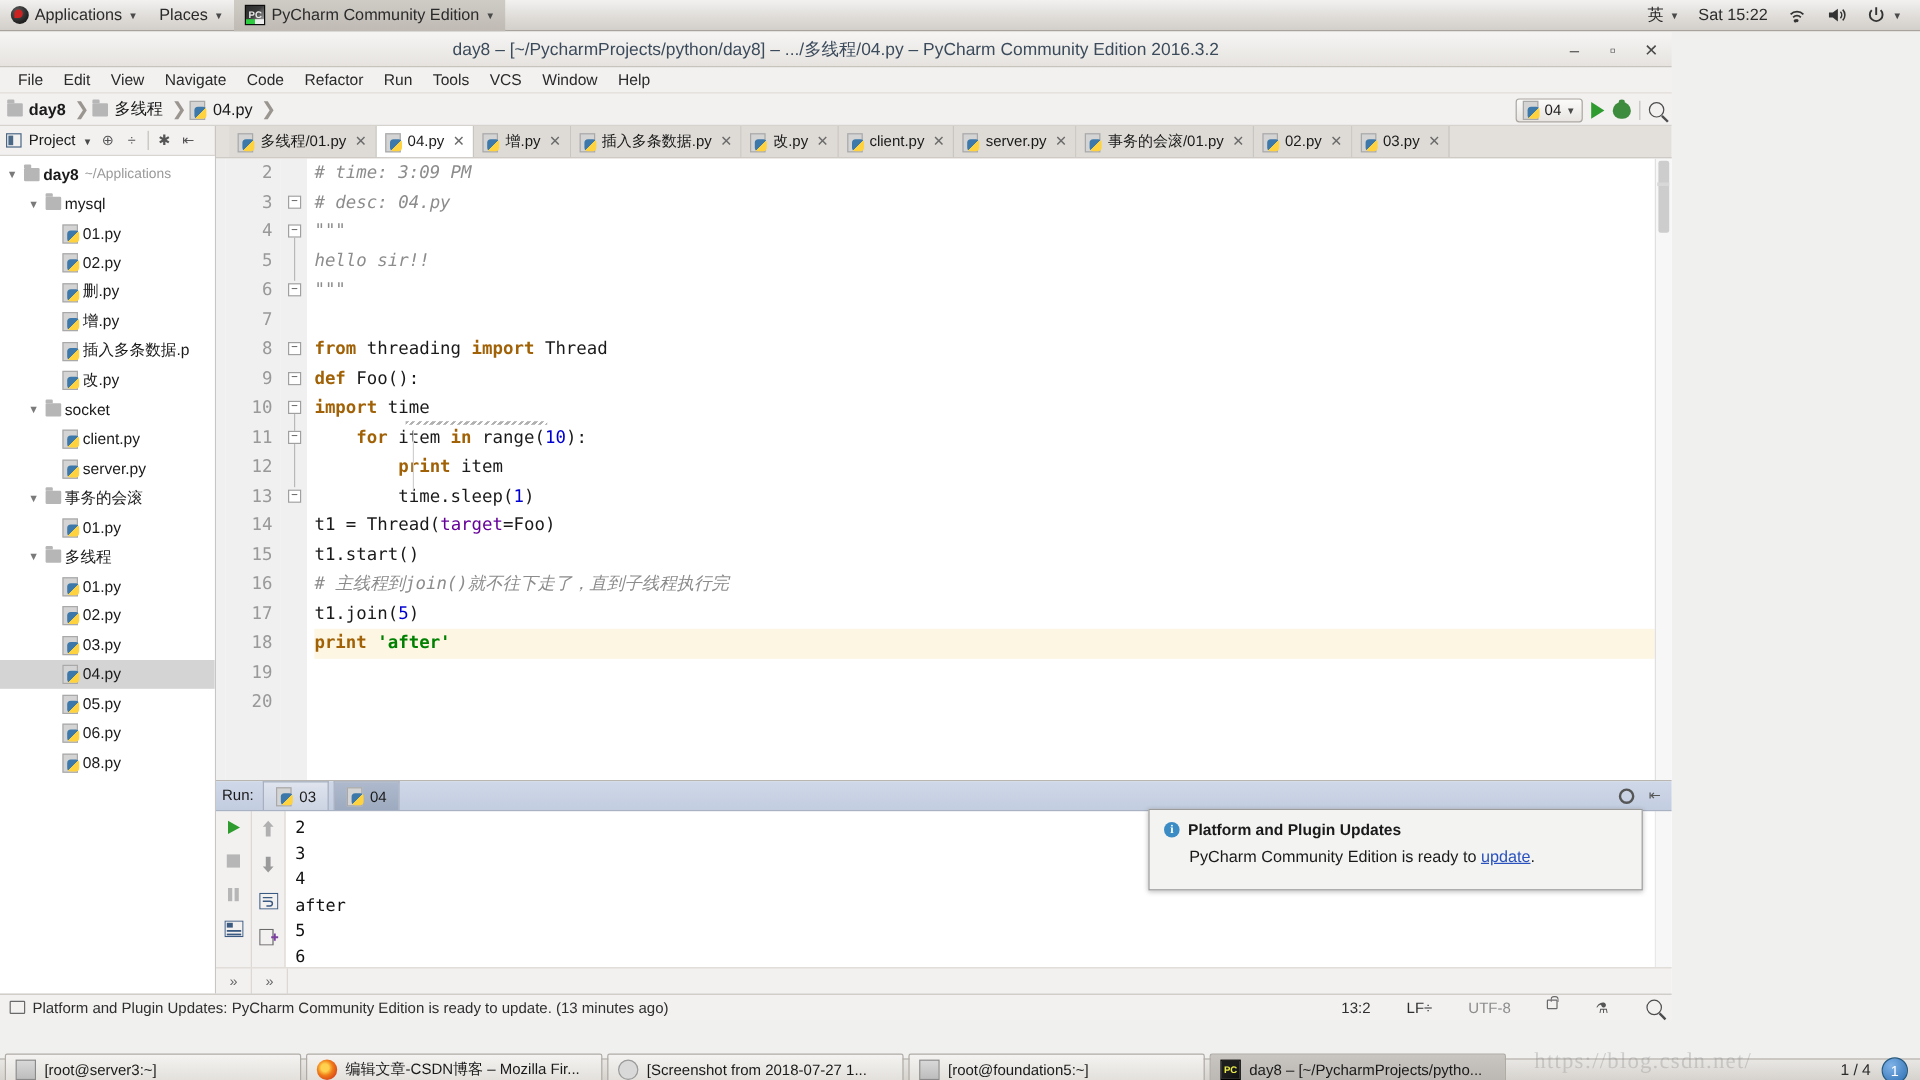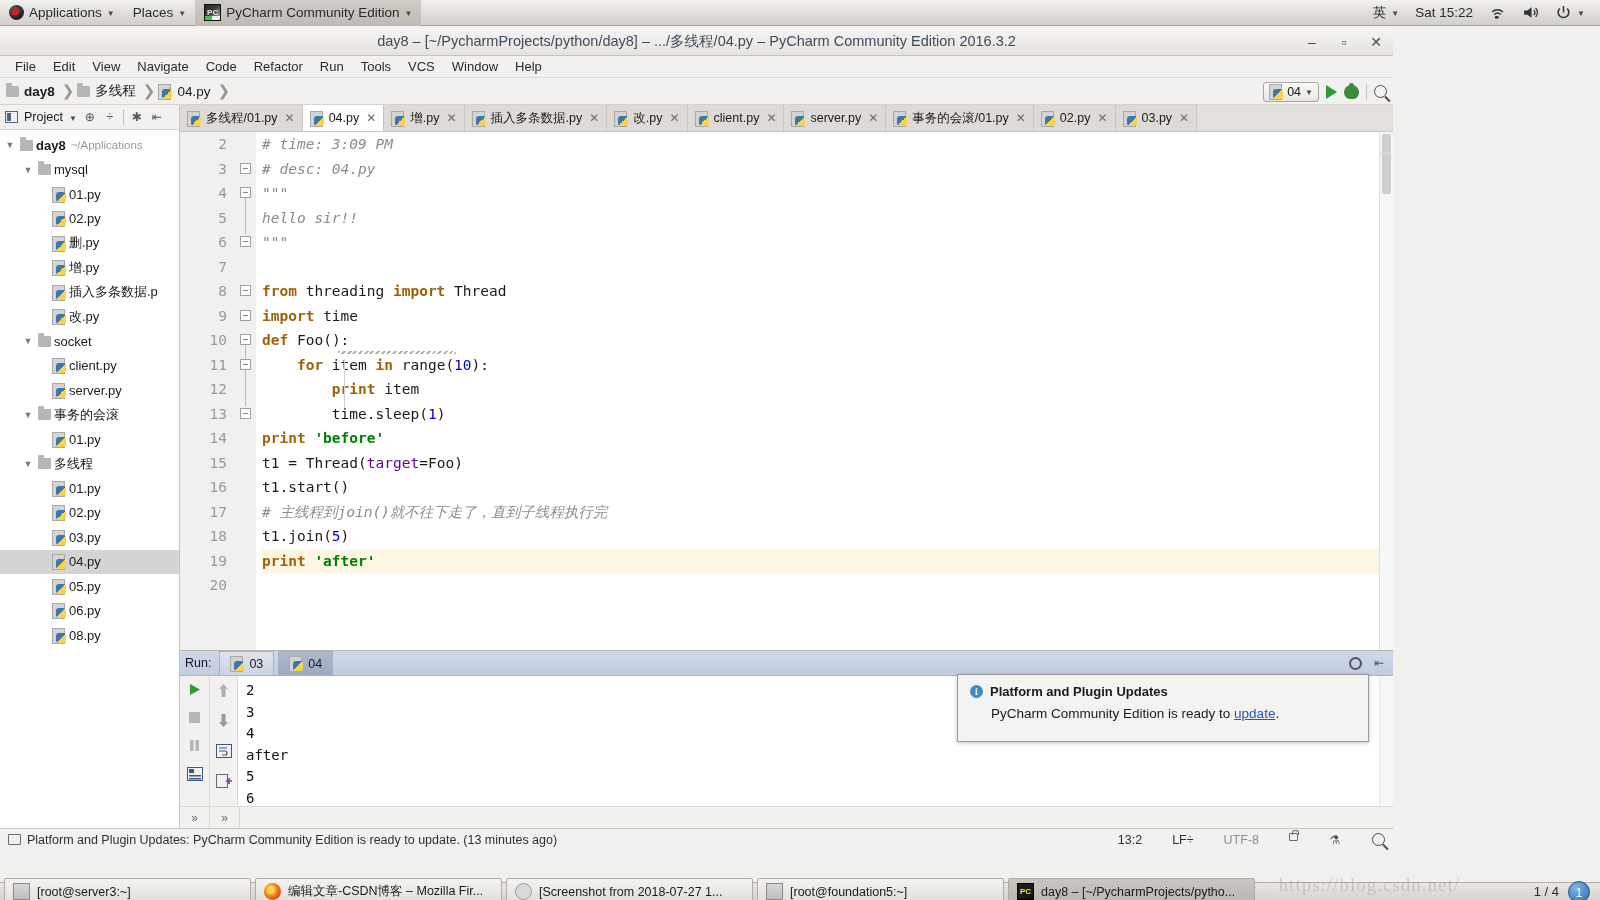--- a/index.html
+++ b/index.html
@@ -119,21 +119,21 @@
   .tnode.selected { background:#d4d4d4; }
   .tri { width:12px; display:flex; align-items:center; justify-content:center; color:#7a7a7a; font-size:9px; }
   .tri.empty { visibility:hidden; }
   .tlabel { margin-left:3px; }
   .tpath { color:#9a9a9a; font-size:11.5px; margin-left:5px; }
 
   
   .editor-col { flex:1; display:flex; flex-direction:column; min-width:0; background:#fff; }
   .tabbar {
     height:27px; display:flex; align-items:stretch; background:#e3e0dc;
-    border-bottom:1px solid #c9c5c0; overflow:hidden;
+    border-bottom:1px solid #c9c5c0; overflow:hidden;padding-left:11px;
   }
   .etab {
     display:flex; align-items:center; gap:5px; padding:0 7px;
     border-right:1px solid #c9c5c0; background:#dedbd6; font-size:12.5px; white-space:nowrap;
   }
   .etab.active { background:#fff; }
   .etab .x { color:#6a6a6a; font-size:12px; margin-left:2px; }
 
   .code-area { flex:1; display:flex; min-height:0; position:relative; overflow:hidden;
      font-family:"DejaVu Sans Mono", monospace; font-size:14.5px; }
@@ -563,26 +563,25 @@
           <div class="codetext" id="codetext">
             <div class="indent-guide" style="left:88px; top:227px; height:49px"></div>
             <div class="squiggle" style="left:82px; top:219px; width:118px"></div>
           <div class="cline"><span class="c"># time: 3:09 PM</span></div>
               <div class="cline"><span class="c"># desc: 04.py</span></div>
               <div class="cline"><span class="c">"""</span></div>
               <div class="cline"><span class="c">hello sir!!</span></div>
               <div class="cline"><span class="c">"""</span></div>
               <div class="cline">&nbsp;</div>
               <div class="cline"><span class="k">from</span><span class="plain"> </span><span class="plain">threading</span><span class="plain"> </span><span class="k">import</span><span class="plain"> </span><span class="plain">Thread</span></div>
+              <div class="cline"><span class="k">def</span><span class="plain"> </span><span class="plain">Foo</span><span class="plain">(</span><span class="plain">)</span><span class="plain">:</span></div>
               <div class="cline"><span class="k">import</span><span class="plain"> </span><span class="plain">time</span></div>
-              <div class="cline"><span class="k">def</span><span class="plain"> </span><span class="plain">Foo</span><span class="plain">(</span><span class="plain">)</span><span class="plain">:</span></div>
               <div class="cline"><span class="plain">    </span><span class="k">for</span><span class="plain"> </span><span class="plain">item</span><span class="plain"> </span><span class="k">in</span><span class="plain"> </span><span class="plain">range</span><span class="plain">(</span><span class="n">10</span><span class="plain">)</span><span class="plain">:</span></div>
               <div class="cline"><span class="plain">        </span><span class="k">print</span><span class="plain"> </span><span class="plain">item</span></div>
               <div class="cline"><span class="plain">        </span><span class="plain">time</span><span class="plain">.</span><span class="plain">sleep</span><span class="plain">(</span><span class="n">1</span><span class="plain">)</span></div>
-              <div class="cline"><span class="k">print</span><span class="plain"> </span><span class="s">'before'</span></div>
               <div class="cline"><span class="plain">t1</span><span class="plain"> </span><span class="plain">=</span><span class="plain"> </span><span class="plain">Thread</span><span class="plain">(</span><span class="p">target</span><span class="plain">=</span><span class="plain">Foo</span><span class="plain">)</span></div>
               <div class="cline"><span class="plain">t1</span><span class="plain">.</span><span class="plain">start</span><span class="plain">(</span><span class="plain">)</span></div>
               <div class="cline"><span class="c"># 主线程到join()就不往下走了，直到子线程执行完</span></div>
               <div class="cline"><span class="plain">t1</span><span class="plain">.</span><span class="plain">join</span><span class="plain">(</span><span class="n">5</span><span class="plain">)</span></div>
               <div class="cline hl"><span class="k">print</span><span class="plain"> </span><span class="s">'after'</span></div>
               <div class="cline">&nbsp;</div>
             </div>
           <div class="scroll-right">
             <div class="scroll-thumb"></div>
             <div class="editor-edge-mark" style="top:20px"></div>

